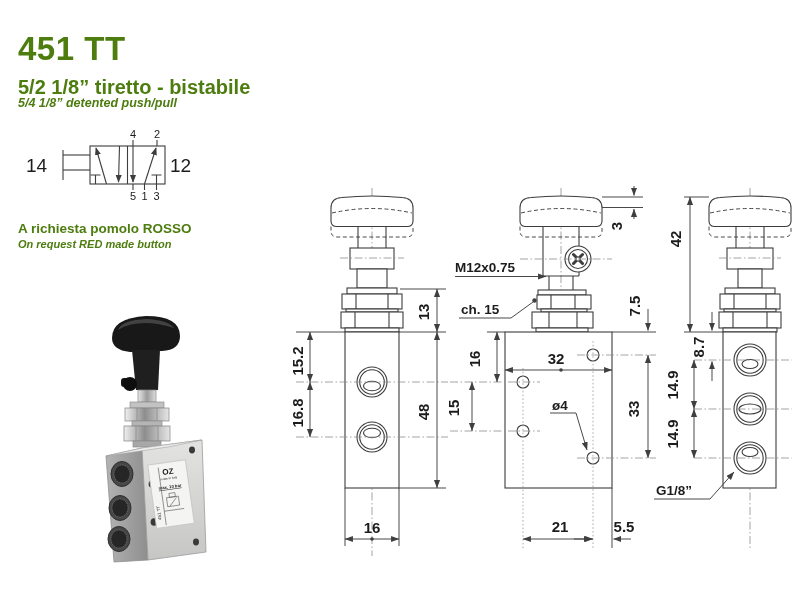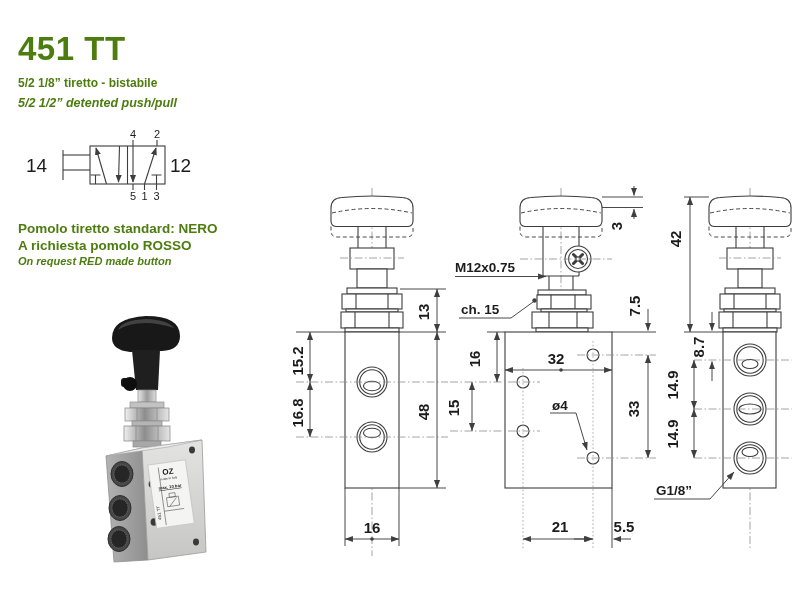--- a/index.html
+++ b/index.html
@@ -1,20 +1,20 @@
 <!DOCTYPE html>
 <html><head>
 <meta charset="utf-8">
 <style>
   html,body{margin:0;padding:0;background:#fff;}
   .page{position:relative;width:800px;height:600px;background:#ffffff;overflow:hidden;
         font-family:"Liberation Sans",sans-serif;color:#4d7c0f;}
   .abs{position:absolute;}
   .title{left:18px;top:30px;font-size:33px;font-weight:700;letter-spacing:0.5px;}
-  .sub-it{left:18px;top:76px;font-size:12px;font-weight:700;}
+  .sub-it{left:18px;top:76px;font-size:20px;font-weight:700;}
   .sub-en{left:18px;top:96px;font-size:12.5px;font-weight:700;font-style:italic;}
   .notes{left:18px;top:221px;line-height:1.25;}
   .notes .it{font-size:13.5px;font-weight:700;}
   .notes .en{font-size:11px;font-weight:700;font-style:italic;}
   svg text{font-family:"Liberation Sans",sans-serif;fill:#1c1c1c;}
   .dimtxt{font-size:15px;font-weight:700;}
   .lbltxt{font-size:13.5px;font-weight:700;}
   .symnum{font-size:19px;}
   .portnum{font-size:11px;}
   .ol{stroke:#3d3d3d;stroke-width:1.1;fill:none;}
@@ -24,21 +24,21 @@
   .dot{stroke:#979797;stroke-width:0.8;fill:none;stroke-dasharray:1.6 2.2;}
   .dim{stroke:#3f3f3f;stroke-width:0.95;fill:none;}
 </style>
 </head>
 <body>
 
 <div class="page">
 
   <div class="abs title">451 TT</div>
   <div class="abs sub-it">5/2 1/8” tiretto - bistabile</div>
-  <div class="abs sub-en">5/2 1/2” detented push/pull</div>
+  <div class="abs sub-en">5/4 1/8” detented push/pull</div>
 
   <svg class="abs" style="left:20px;top:124px;" width="190" height="78" viewBox="0 0 190 78">
     <defs>
       <marker id="sarr" viewBox="0 0 10 10" refX="8.5" refY="5" markerWidth="7.5" markerHeight="7.5" orient="auto-start-reverse">
         <path d="M0,1.3 L9.5,5 L0,8.7 Z" fill="#3d3d3d"></path>
       </marker>
     </defs>
     <text class="symnum" x="6" y="48">14</text>
     <text class="symnum" x="150" y="48">12</text>
     <g>
@@ -65,21 +65,20 @@
       <path class="ol" d="M70.5,51 H80.5 M75.5,51 V60"></path>
     </g>
     <text class="portnum" x="113" y="14" text-anchor="middle">4</text>
     <text class="portnum" x="137" y="14" text-anchor="middle">2</text>
     <text class="portnum" x="113" y="76" text-anchor="middle">5</text>
     <text class="portnum" x="124.5" y="76" text-anchor="middle">1</text>
     <text class="portnum" x="136.5" y="76" text-anchor="middle">3</text>
   </svg>
 
   <div class="abs notes">
-    <div class="it">Pomolo tiretto standard: NERO</div>
     <div class="it">A richiesta pomolo ROSSO</div>
     <div class="en">On request RED made button</div>
   </div>
 
   <svg class="abs" style="left:88px;top:298px;" width="124" height="266" viewBox="0 0 124 266">
     <defs>
       <linearGradient id="gMetal" x1="0" y1="0" x2="1" y2="0">
         <stop offset="0" stop-color="#e9e9e9"></stop>
           <stop offset="0.5" stop-color="#9c9c9c"></stop>
           <stop offset="1" stop-color="#dddddd"></stop>

